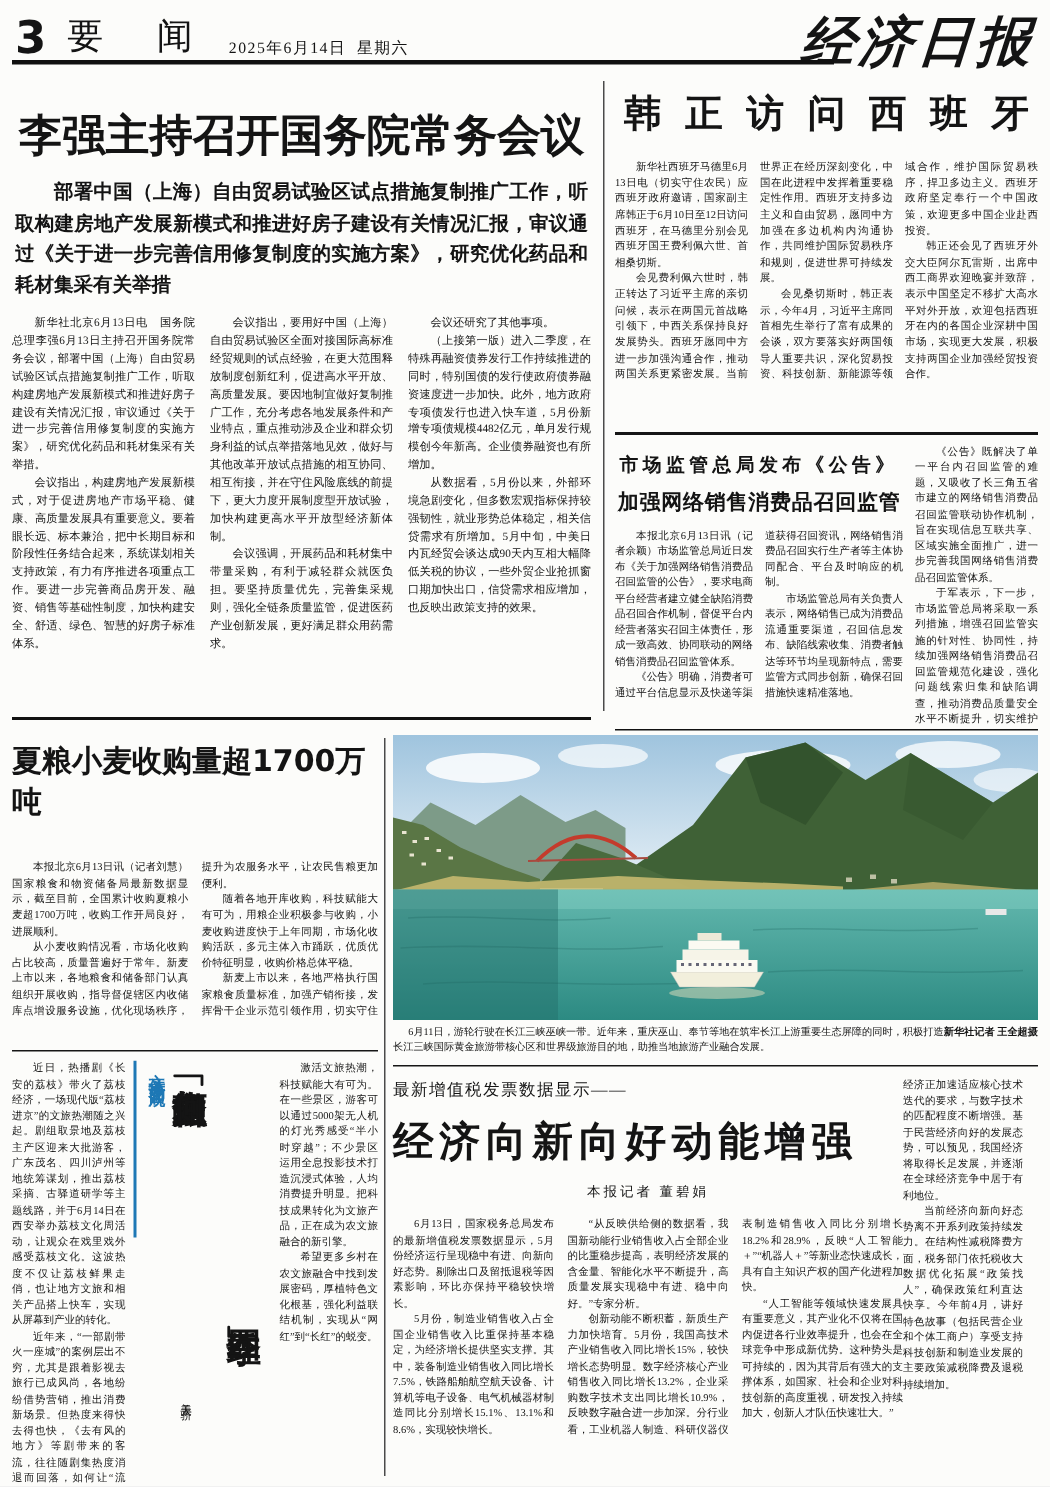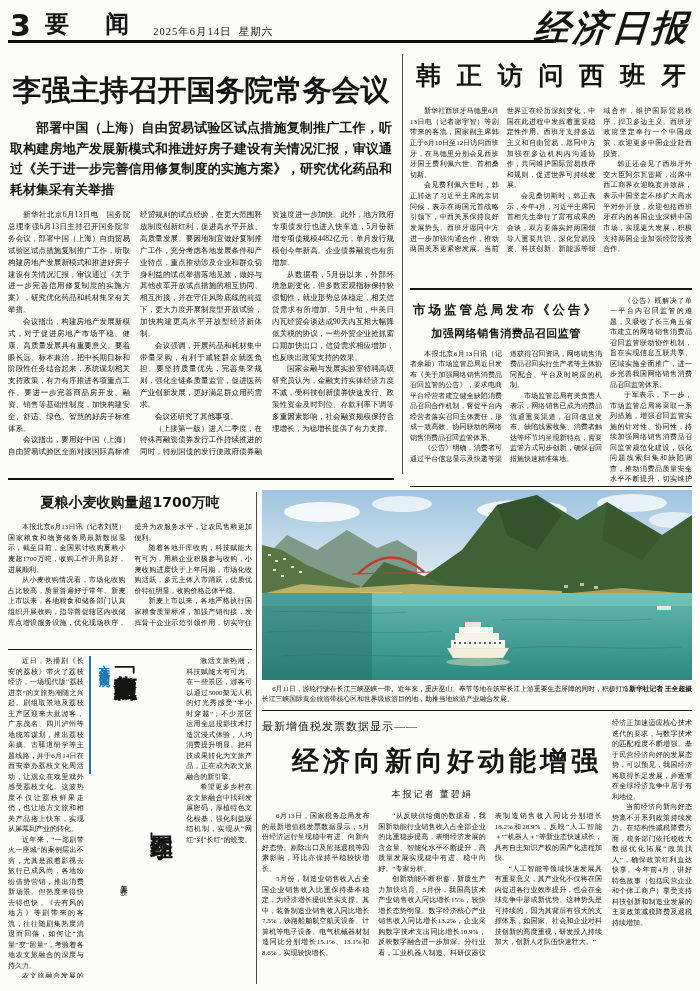--- a/index.html
+++ b/index.html
@@ -1,21 +1,21 @@
 <!DOCTYPE html>
 <html><head>
 <meta charset="utf-8">
 <style>
   html,body{margin:0;padding:0;background:#e9e9e9;}
   .page{position:relative;width:700px;height:991px;margin:0 auto;background:#fcfcfa;color:#141414;
         font-family:"Liberation Serif","DejaVu Serif",serif;overflow:hidden;}
   
   .hdr{position:absolute;top:8px;left:10px;height:34px;}
   .pagenum{font-family:"DejaVu Sans","Liberation Sans",sans-serif;font-weight:900;font-size:30px;vertical-align:top;}
-  .section{font-family:"DejaVu Sans","Liberation Sans",sans-serif;font-weight:700;font-size:24px;letter-spacing:14px;margin-left:14px;vertical-align:top;text-align:center;}
+  .section{font-family:"DejaVu Sans","Liberation Sans",sans-serif;font-weight:400;font-size:24px;letter-spacing:14px;margin-left:14px;vertical-align:top;text-align:center;}
   .dateline{font-size:10.5px;margin-left:10px;letter-spacing:1px;vertical-align:bottom;position:relative;top:-4px;}
   .hdr-rule{position:absolute;top:40px;left:8px;width:548px;height:3px;background:#101010;}
   .brand{position:absolute;top:4px;right:10px;font-family:"DejaVu Serif","Liberation Serif",serif;
          font-size:36px;font-weight:bold;font-style:italic;letter-spacing:3px;transform:skewX(-4deg);}
   
   .rule{background:#161616;}
   p{margin:0;text-indent:2em;text-align:justify;}
   .body{overflow:hidden;}
   
   .top{position:absolute;top:48px;left:8px;width:684px;height:430px;}
@@ -27,54 +27,54 @@
   .vdiv-top{position:absolute;left:394px;top:6px;width:1px;height:420px;background:#4a4a4a;}
   .rstack{position:absolute;left:402px;top:0;width:282px;}
   .hanzheng h1{margin:10px 0 0;font-family:"DejaVu Sans","Liberation Sans",sans-serif;font-weight:900;
                font-size:25px;display:flex;justify-content:space-between;padding:0 6px;line-height:1.4;}
   .hanzheng .body{margin-top:13px;height:172px;column-count:3;column-gap:8px;font-size:7px;line-height:1.52;}
   .mid-rule{margin-top:10px;height:1.5px;}
   .recall{margin-top:4px;display:flex;gap:8px;}
   .recall-main{width:192px;}
   .kicker{font-size:12.5px;font-weight:bold;letter-spacing:3px;text-align:center;text-indent:0;margin-top:8px;}
   .recall-main h2{margin:7px 0 0;font-family:"DejaVu Sans","Liberation Sans",sans-serif;font-weight:900;
-                  font-size:11px;text-align:center;letter-spacing:.5px;}
+                  font-size:14px;text-align:center;letter-spacing:.5px;}
   .recall-main .body{margin-top:8px;height:130px;column-count:2;column-gap:8px;font-size:7px;line-height:1.5;}
   .recall-side{width:82px;height:190px;overflow:hidden;font-size:7px;line-height:1.5;margin-top:2px;}
   .hrule-left{position:absolute;top:478px;left:8px;width:386px;height:1.5px;background:#111;}
   .hrule-right{position:absolute;top:486px;left:410px;width:282px;height:1px;background:#111;}
   
   .bottom{position:absolute;top:490px;left:8px;width:684px;height:497px;}
   .bleft{position:absolute;left:0;top:0;width:244px;}
-  .wheat h2{margin:4px 0 0;font-family:"DejaVu Sans","Liberation Sans",sans-serif;font-weight:900;font-size:14px;text-align:center;}
-  .wheat .body{margin-top:10px;height:118px;column-count:2;column-gap:9px;font-size:7px;line-height:1.52;}
+  .wheat h2{margin:4px 0 0;font-family:"DejaVu Sans","Liberation Sans",sans-serif;font-weight:900;font-size:20px;}
+  .wheat .body{margin-top:25px;height:118px;column-count:2;column-gap:9px;font-size:7px;line-height:1.52;}
   .wheat-rule{margin-top:9px;height:1px;}
   .tourism{margin-top:6px;height:322px;display:flex;overflow:hidden;}
   .t-left{width:76px;font-size:7px;line-height:1.5;overflow:hidden;}
   .t-label{width:18px;height:118px;margin-left:5px;writing-mode:vertical-rl;text-orientation:upright;
            font-family:"DejaVu Sans","Liberation Sans",sans-serif;font-weight:bold;font-size:11px;
            letter-spacing:2px;padding-left:2px;}
   .t-head{width:72px;position:relative;}
   .t-h1a,.t-h1b{position:absolute;writing-mode:vertical-rl;text-orientation:upright;
                 font-family:"DejaVu Sans","Liberation Sans",sans-serif;font-weight:900;font-size:23px;line-height:1.15;}
   .t-h1a{left:2px;top:2px;height:215px;}
   .t-h1b{left:38px;top:162px;height:140px;}
   .t-author{position:absolute;left:8px;top:222px;writing-mode:vertical-rl;text-orientation:upright;font-size:7.5px;letter-spacing:2px;}
   .t-right{width:66px;font-size:7px;line-height:1.5;overflow:hidden;margin-left:4px;}
   .vdiv-bottom{position:absolute;left:248px;top:2px;width:1px;height:492px;background:#4a4a4a;}
   .bright{position:absolute;left:254px;top:0;width:430px;}
   .photo{width:430px;height:190px;display:block;background:#9fc4de;}
   .cap{margin-top:4px;font-size:6.8px;line-height:1.5;}
   .cap .credit{float:right;font-weight:bold;}
   .photo-rule{margin-top:6px;height:1px;}
-  .economy{margin-top:5px;display:flex;gap:10px;}
+  .economy{margin-top:5px;display:flex;}
   .econ-main{width:340px;}
   .econ-kicker{font-size:11px;text-indent:0;letter-spacing:1px;margin-top:3px;}
   .econ-main h2{margin:9px 0 0;font-family:"DejaVu Sans","Liberation Sans",sans-serif;font-weight:900;
-                font-size:27px;letter-spacing:4px;text-align:right;}
+                font-size:27px;letter-spacing:4px;text-align:left;}
   .byline{font-size:9px;text-align:center;text-indent:0;letter-spacing:2px;margin-top:9px;}
   .econ-main .body{margin-top:10px;height:168px;column-count:3;column-gap:9px;font-size:7px;line-height:1.5;}
   .raised{width:80px;height:258px;overflow:hidden;font-size:7px;line-height:1.5;margin-top:2px;}
   .raised p{text-indent:0;}
   .raised p + p{text-indent:2em;}
 </style>
 </head>
 <body>
 
 <div class="page">
@@ -91,39 +91,38 @@
       <h1>李强主持召开国务院常务会议</h1>
       <p class="subtitle">部署中国（上海）自由贸易试验区试点措施复制推广工作，听取构建房地产发展新模式和推进好房子建设有关情况汇报，审议通过《关于进一步完善信用修复制度的实施方案》，研究优化药品和耗材集采有关举措</p>
       <div class="body">
           <p>新华社北京6月13日电　国务院总理李强6月13日主持召开国务院常务会议，部署中国（上海）自由贸易试验区试点措施复制推广工作，听取构建房地产发展新模式和推进好房子建设有关情况汇报，审议通过《关于进一步完善信用修复制度的实施方案》，研究优化药品和耗材集采有关举措。</p>
           <p>会议指出，构建房地产发展新模式，对于促进房地产市场平稳、健康、高质量发展具有重要意义。要着眼长远、标本兼治，把中长期目标和阶段性任务结合起来，系统谋划相关支持政策，有力有序推进各项重点工作。要进一步完善商品房开发、融资、销售等基础性制度，加快构建安全、舒适、绿色、智慧的好房子标准体系。</p>
           <p>会议指出，要用好中国（上海）自由贸易试验区全面对接国际高标准经贸规则的试点经验，在更大范围释放制度创新红利，促进高水平开放、高质量发展。要因地制宜做好复制推广工作，充分考虑各地发展条件和产业特点，重点推动涉及企业和群众切身利益的试点举措落地见效，做好与其他改革开放试点措施的相互协同、相互衔接，并在守住风险底线的前提下，更大力度开展制度型开放试验，加快构建更高水平开放型经济新体制。</p>
           <p>会议强调，开展药品和耗材集中带量采购，有利于减轻群众就医负担。要坚持质量优先，完善集采规则，强化全链条质量监管，促进医药产业创新发展，更好满足群众用药需求。</p>
           <p>会议还研究了其他事项。</p>
           <p>（上接第一版）进入二季度，在特殊再融资债券发行工作持续推进的同时，特别国债的发行使政府债券融资速度进一步加快。此外，地方政府专项债发行也进入快车道，5月份新增专项债规模4482亿元，单月发行规模创今年新高。企业债券融资也有所增加。</p>
           <p>从数据看，5月份以来，外部环境急剧变化，但多数宏观指标保持较强韧性，就业形势总体稳定，相关信贷需求有所增加。5月中旬，中美日内瓦经贸会谈达成90天内互相大幅降低关税的协议，一些外贸企业抢抓窗口期加快出口，信贷需求相应增加，也反映出政策支持的效果。</p>
-          <p>国家金融与发展实验室特聘高级研究员认为，金融支持实体经济力度不减，受科技创新债券快速发行、政策性资金及时到位、存款利率下调等多重因素影响，社会融资规模保持合理增长，为稳增长提供了有力支撑。</p>
         </div>
     </article>
 
     <div class="vdiv-top"></div>
 
     <div class="rstack">
       <article class="hanzheng">
         <h1>
           <span>韩</span>
             <span>正</span>
             <span>访</span>
             <span>问</span>
             <span>西</span>
             <span>班</span>
             <span>牙</span>
         </h1>
         <div class="body">
-            <p>新华社西班牙马德里6月13日电（记者谢宇智）等剧带来的客流，国家副主席韩正于6月10日至12日访问西班牙，在马德里分别会见西班牙国王费利佩六世、首相桑切斯。</p>
+            <p>新华社西班牙马德里6月13日电（切实守住农民）应西班牙政府邀请，国家副主席韩正于6月10日至12日访问西班牙，在马德里分别会见西班牙国王费利佩六世、首相桑切斯。</p>
             <p>会见费利佩六世时，韩正转达了习近平主席的亲切问候，表示在两国元首战略引领下，中西关系保持良好发展势头。西班牙愿同中方进一步加强沟通合作，推动两国关系更紧密发展。当前世界正在经历深刻变化，中国在此进程中发挥着重要稳定性作用。西班牙支持多边主义和自由贸易，愿同中方加强在多边机构内沟通协作，共同维护国际贸易秩序和规则，促进世界可持续发展。</p>
             <p>会见桑切斯时，韩正表示，今年4月，习近平主席同首相先生举行了富有成果的会谈，双方要落实好两国领导人重要共识，深化贸易投资、科技创新、新能源等领域合作，维护国际贸易秩序，捍卫多边主义。西班牙政府坚定奉行一个中国政策，欢迎更多中国企业赴西投资。</p>
             <p>韩正还会见了西班牙外交大臣阿尔瓦雷斯，出席中西工商界欢迎晚宴并致辞，表示中国坚定不移扩大高水平对外开放，欢迎包括西班牙在内的各国企业深耕中国市场，实现更大发展，积极支持两国企业加强经贸投资合作。</p>
           </div>
       </article>
 
       <div class="rule mid-rule"></div>
 
       <article class="recall">
         <div class="recall-main">

